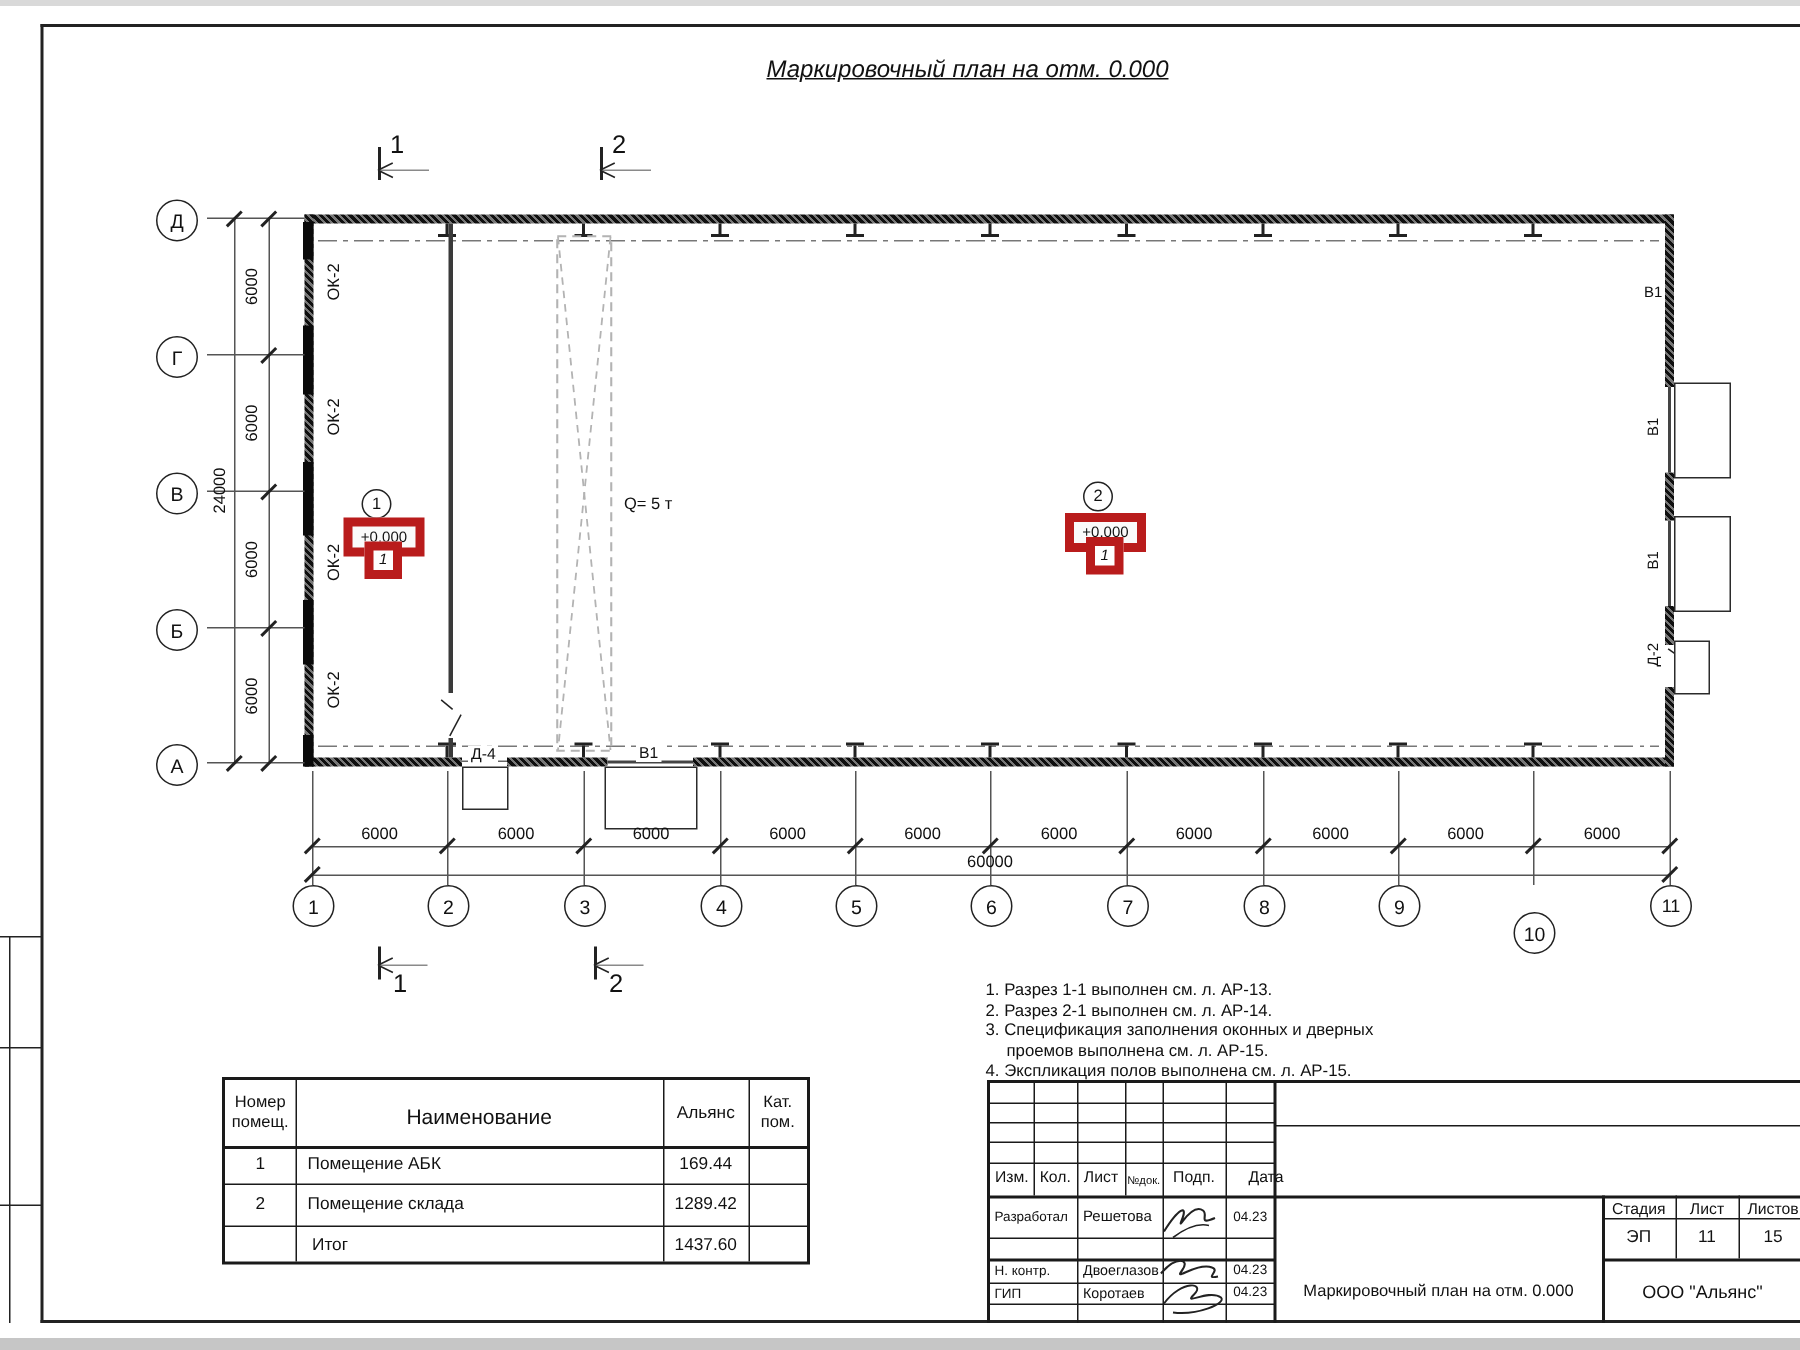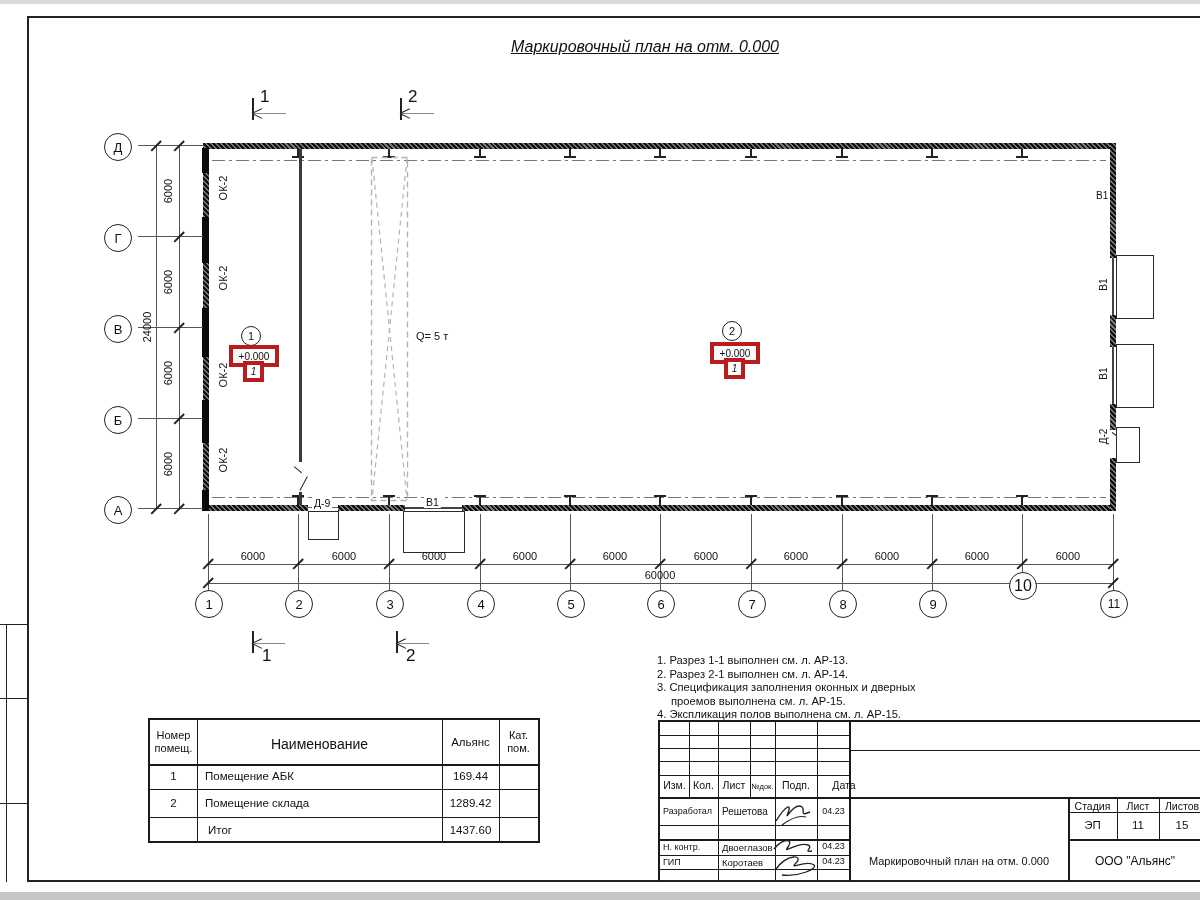--- a/index.html
+++ b/index.html
@@ -11,21 +11,21 @@
   .tk{position:absolute;width:14px;height:1.5px;background:#222;transform:rotate(-45deg)}
   .bb{position:absolute;width:26px;height:26px;border:1.4px solid #222;border-radius:50%;background:#fff;
       display:flex;align-items:center;justify-content:center;font-size:13px}
   .t{position:absolute;color:#111;white-space:nowrap}
   .rt{transform:rotate(-90deg);text-align:center;white-space:nowrap}
   .wall{position:absolute;background:repeating-linear-gradient(45deg,#0f0f0f 0 2px,#777 2px 3.5px)}
   .win{position:absolute;background:#0a0a0a}
   .open{position:absolute;background:#fff}
   .dd{position:absolute;height:1px;background:repeating-linear-gradient(90deg,#777 0 13px,transparent 13px 17px,#777 17px 20px,transparent 20px 24px)}
   .dock{position:absolute;border:1.5px solid #2b2b2b;background:#fff}
-  .box{position:absolute;border:4px solid #b91c1c;background:#fff;display:flex;align-items:center;justify-content:center}
+  .box{position:absolute;border:6px solid #b91c1c;background:#fff;display:flex;align-items:center;justify-content:center}
   .dim{position:absolute;font-size:11px;text-align:center}
   .seg{position:absolute;height:1.3px;background:#222;transform-origin:left center}
   .title-it{font-style:italic;text-decoration:underline}
   .tbl-line{position:absolute;background:#1a1a1a}
 </style>
 </head>
 <body>
 
 <div id="sheet">
 
@@ -120,21 +120,21 @@
     <rect x="1.5" y="1.5" width="36" height="343" fill="none" stroke="#b3b3b3" stroke-width="1.4" stroke-dasharray="6 4"></rect>
     <line x1="2" y1="2" x2="37" y2="344" stroke="#b3b3b3" stroke-width="1.2" stroke-dasharray="5 4"></line>
     <line x1="37" y1="2" x2="2" y2="344" stroke="#b3b3b3" stroke-width="1.2" stroke-dasharray="5 4"></line>
   </svg>
   <div class="t" style="left:416px;top:330px;font-size:11px">Q= 5 т</div>
 
   <i class="open" style="left:308px;top:504px;width:30px;height:8px"></i>
   <i class="ln" style="left:308px;top:507px;width:30px;height:1px;background:#666"></i>
   <i class="seg" style="left:309px;top:511px;width:15px;transform:rotate(38deg)"></i>
   <i class="seg" style="left:337px;top:511px;width:15px;transform:rotate(142deg)"></i>
-  <div class="t" style="left:312px;top:497px;font-size:10.5px;background:#fff;padding:0 2px">Д-9</div>
+  <div class="t" style="left:312px;top:497px;font-size:10.5px;background:#fff;padding:0 2px">Д-4</div>
   <i class="open" style="left:405px;top:504px;width:57px;height:8px"></i>
   <i class="ln" style="left:405px;top:507px;width:57px;height:1.5px;background:#444"></i>
   <div class="t" style="left:424px;top:496px;font-size:10.5px;background:#fff;padding:0 2px">В1</div>
 
   <div class="dock" style="left:308px;top:511px;width:29px;height:27px"></div>
   <div class="dock" style="left:403px;top:511px;width:60px;height:40px"></div>
 
   <i class="open" style="left:1109px;top:258px;width:8px;height:57px"></i>
   <i class="ln" style="left:1112px;top:258px;width:1.5px;height:57px;background:#444"></i>
   <i class="open" style="left:1109px;top:347px;width:8px;height:57px"></i>
@@ -220,21 +220,21 @@
   <div class="dim" style="left:630px;top:569px;width:60px">60000</div>
   <div class="bb" style="left:195px;top:590px">1</div>
   <div class="bb" style="left:285px;top:590px">2</div>
   <div class="bb" style="left:376px;top:590px">3</div>
   <div class="bb" style="left:467px;top:590px">4</div>
   <div class="bb" style="left:557px;top:590px">5</div>
   <div class="bb" style="left:647px;top:590px">6</div>
   <div class="bb" style="left:738px;top:590px">7</div>
   <div class="bb" style="left:829px;top:590px">8</div>
   <div class="bb" style="left:919px;top:590px">9</div>
-  <div class="bb" style="left:1009px;top:572px;font-size:16px">10</div>
+  <div class="bb" style="left:1009px;top:608px;font-size:13px">10</div>
   <div class="bb" style="left:1100px;top:590px;font-size:12px">11</div>
 
   <i class="ln" style="left:252px;top:631px;width:1.5px;height:22px"></i>
   <i class="gln" style="left:252px;top:643px;width:33px;height:1px"></i>
   <i class="seg" style="left:252px;top:643px;width:11px;transform:rotate(-26deg)"></i>
   <i class="seg" style="left:252px;top:643px;width:11px;transform:rotate(26deg)"></i>
   <div class="t" style="left:262px;top:646px;font-size:17px">1</div>
   <i class="ln" style="left:396px;top:631px;width:1.5px;height:22px"></i>
   <i class="gln" style="left:396px;top:643px;width:33px;height:1px"></i>
   <i class="seg" style="left:396px;top:643px;width:11px;transform:rotate(-26deg)"></i>

